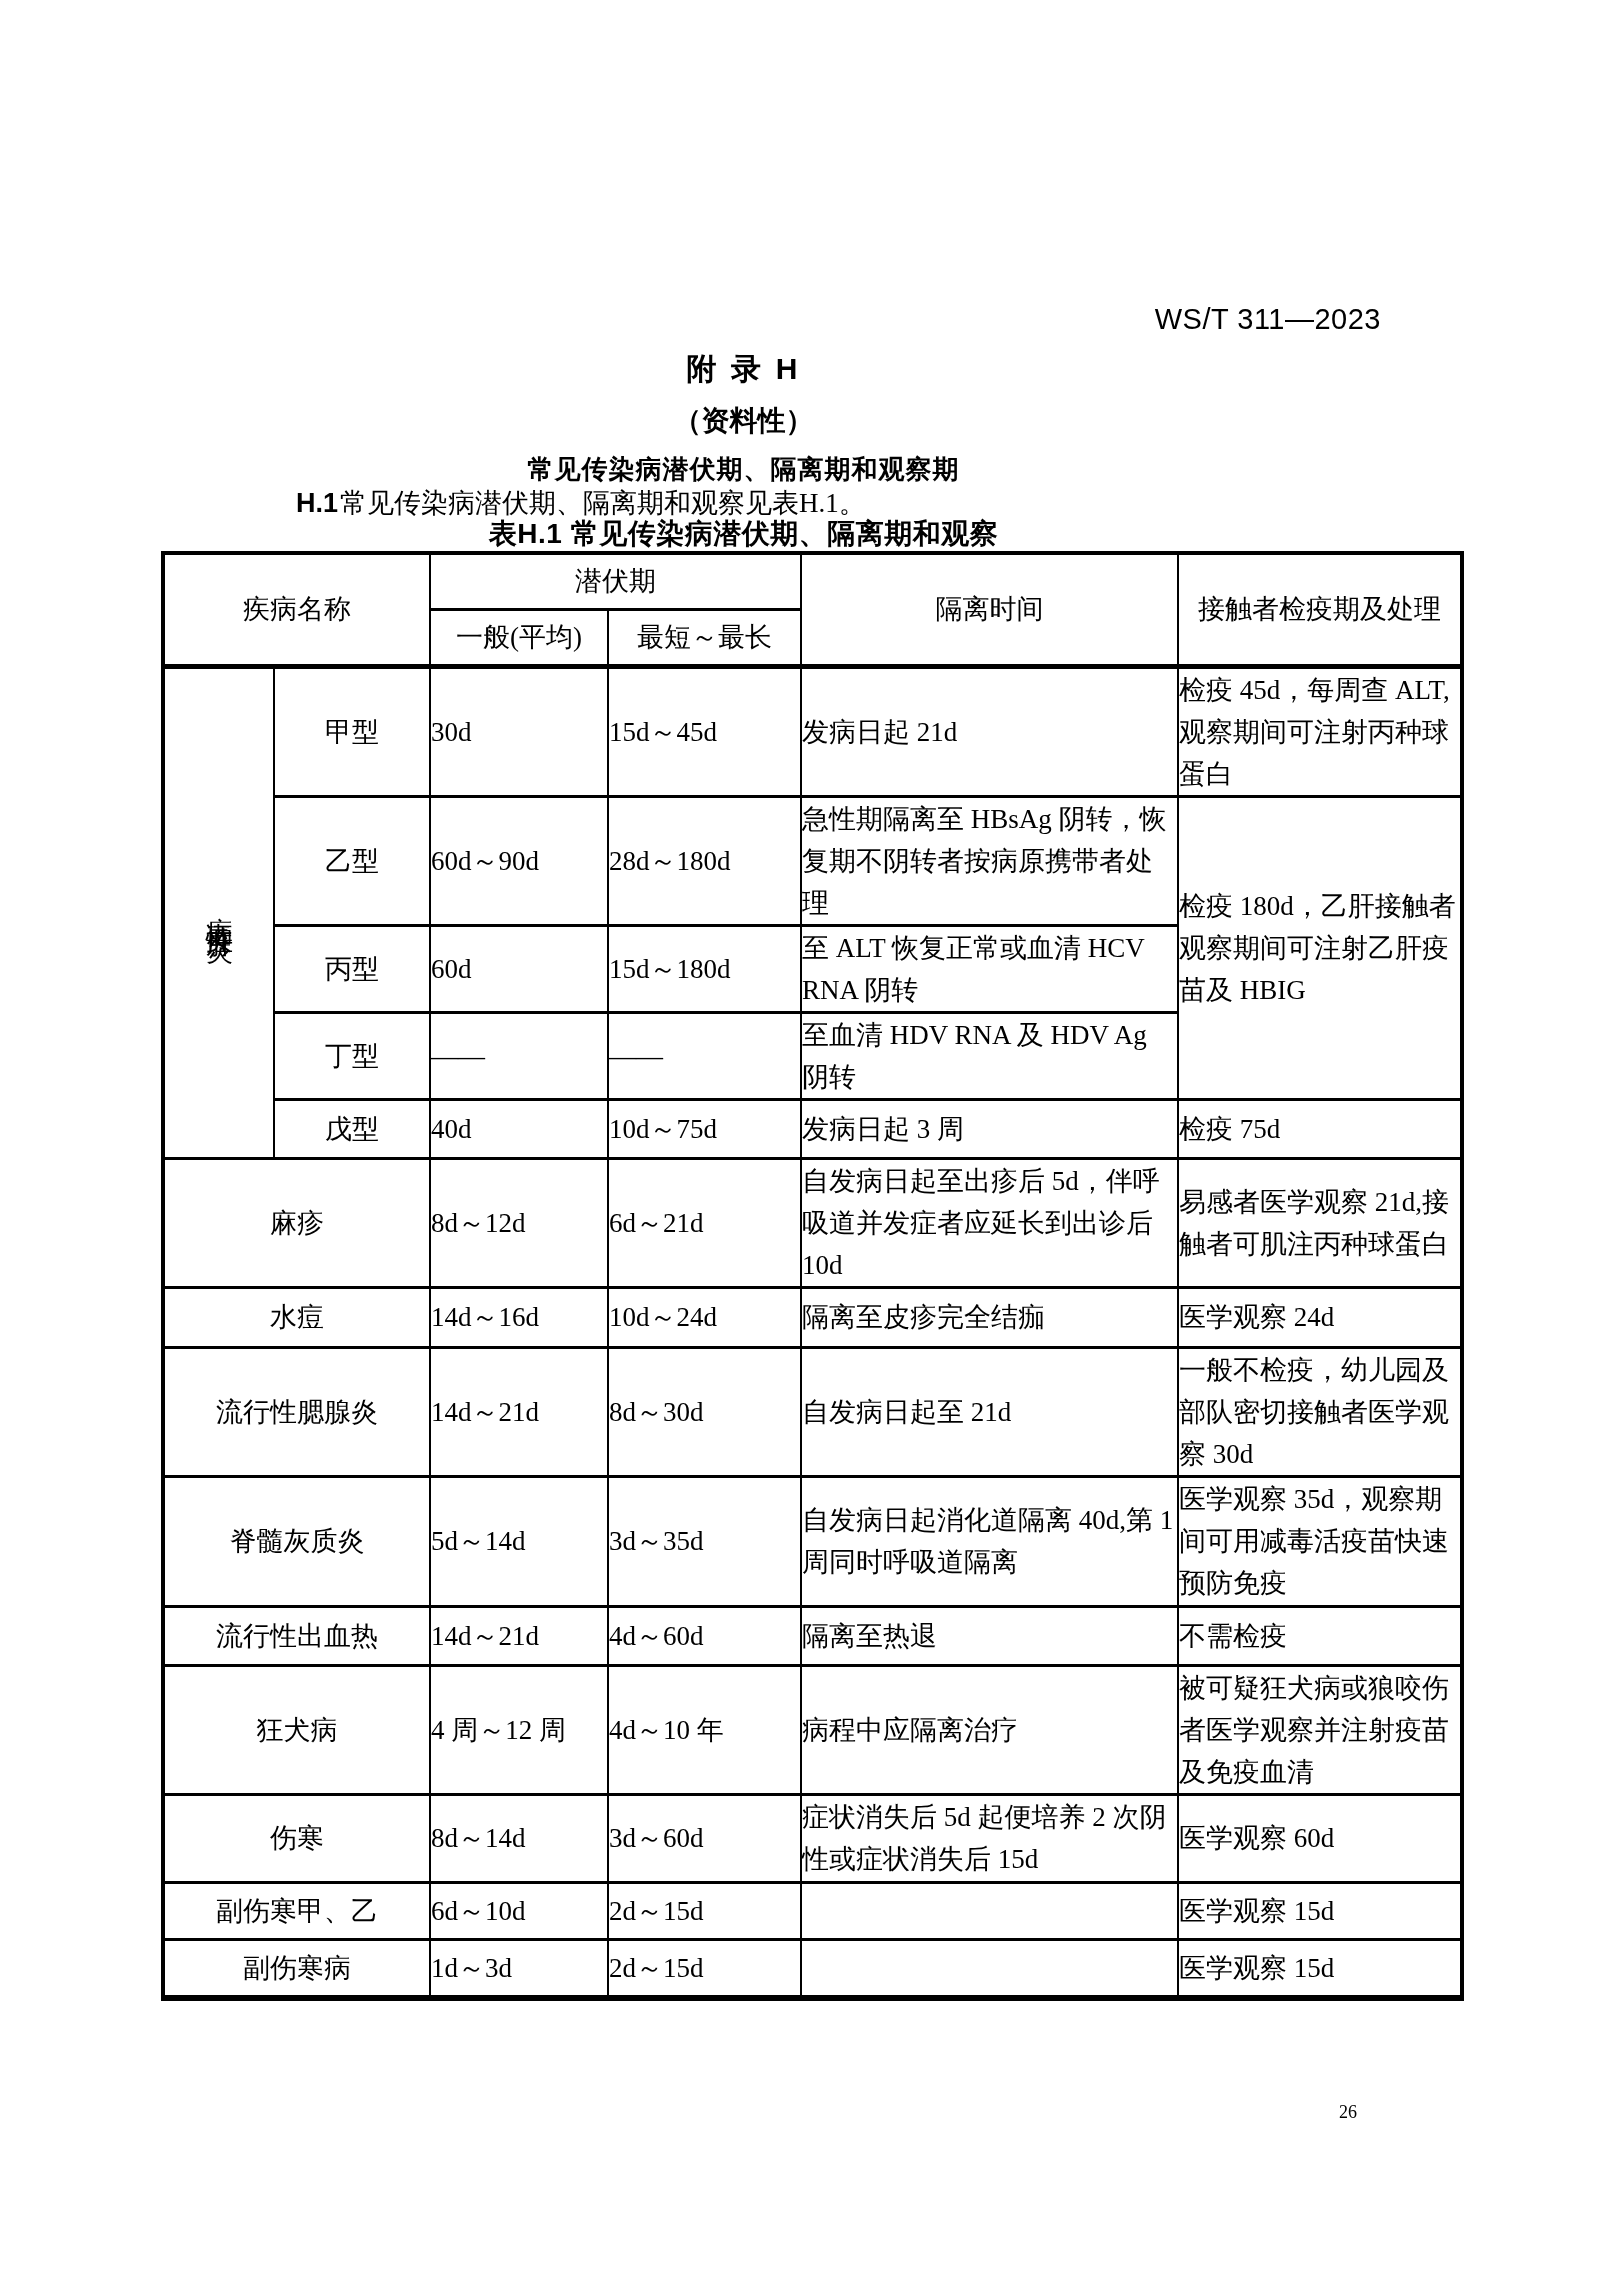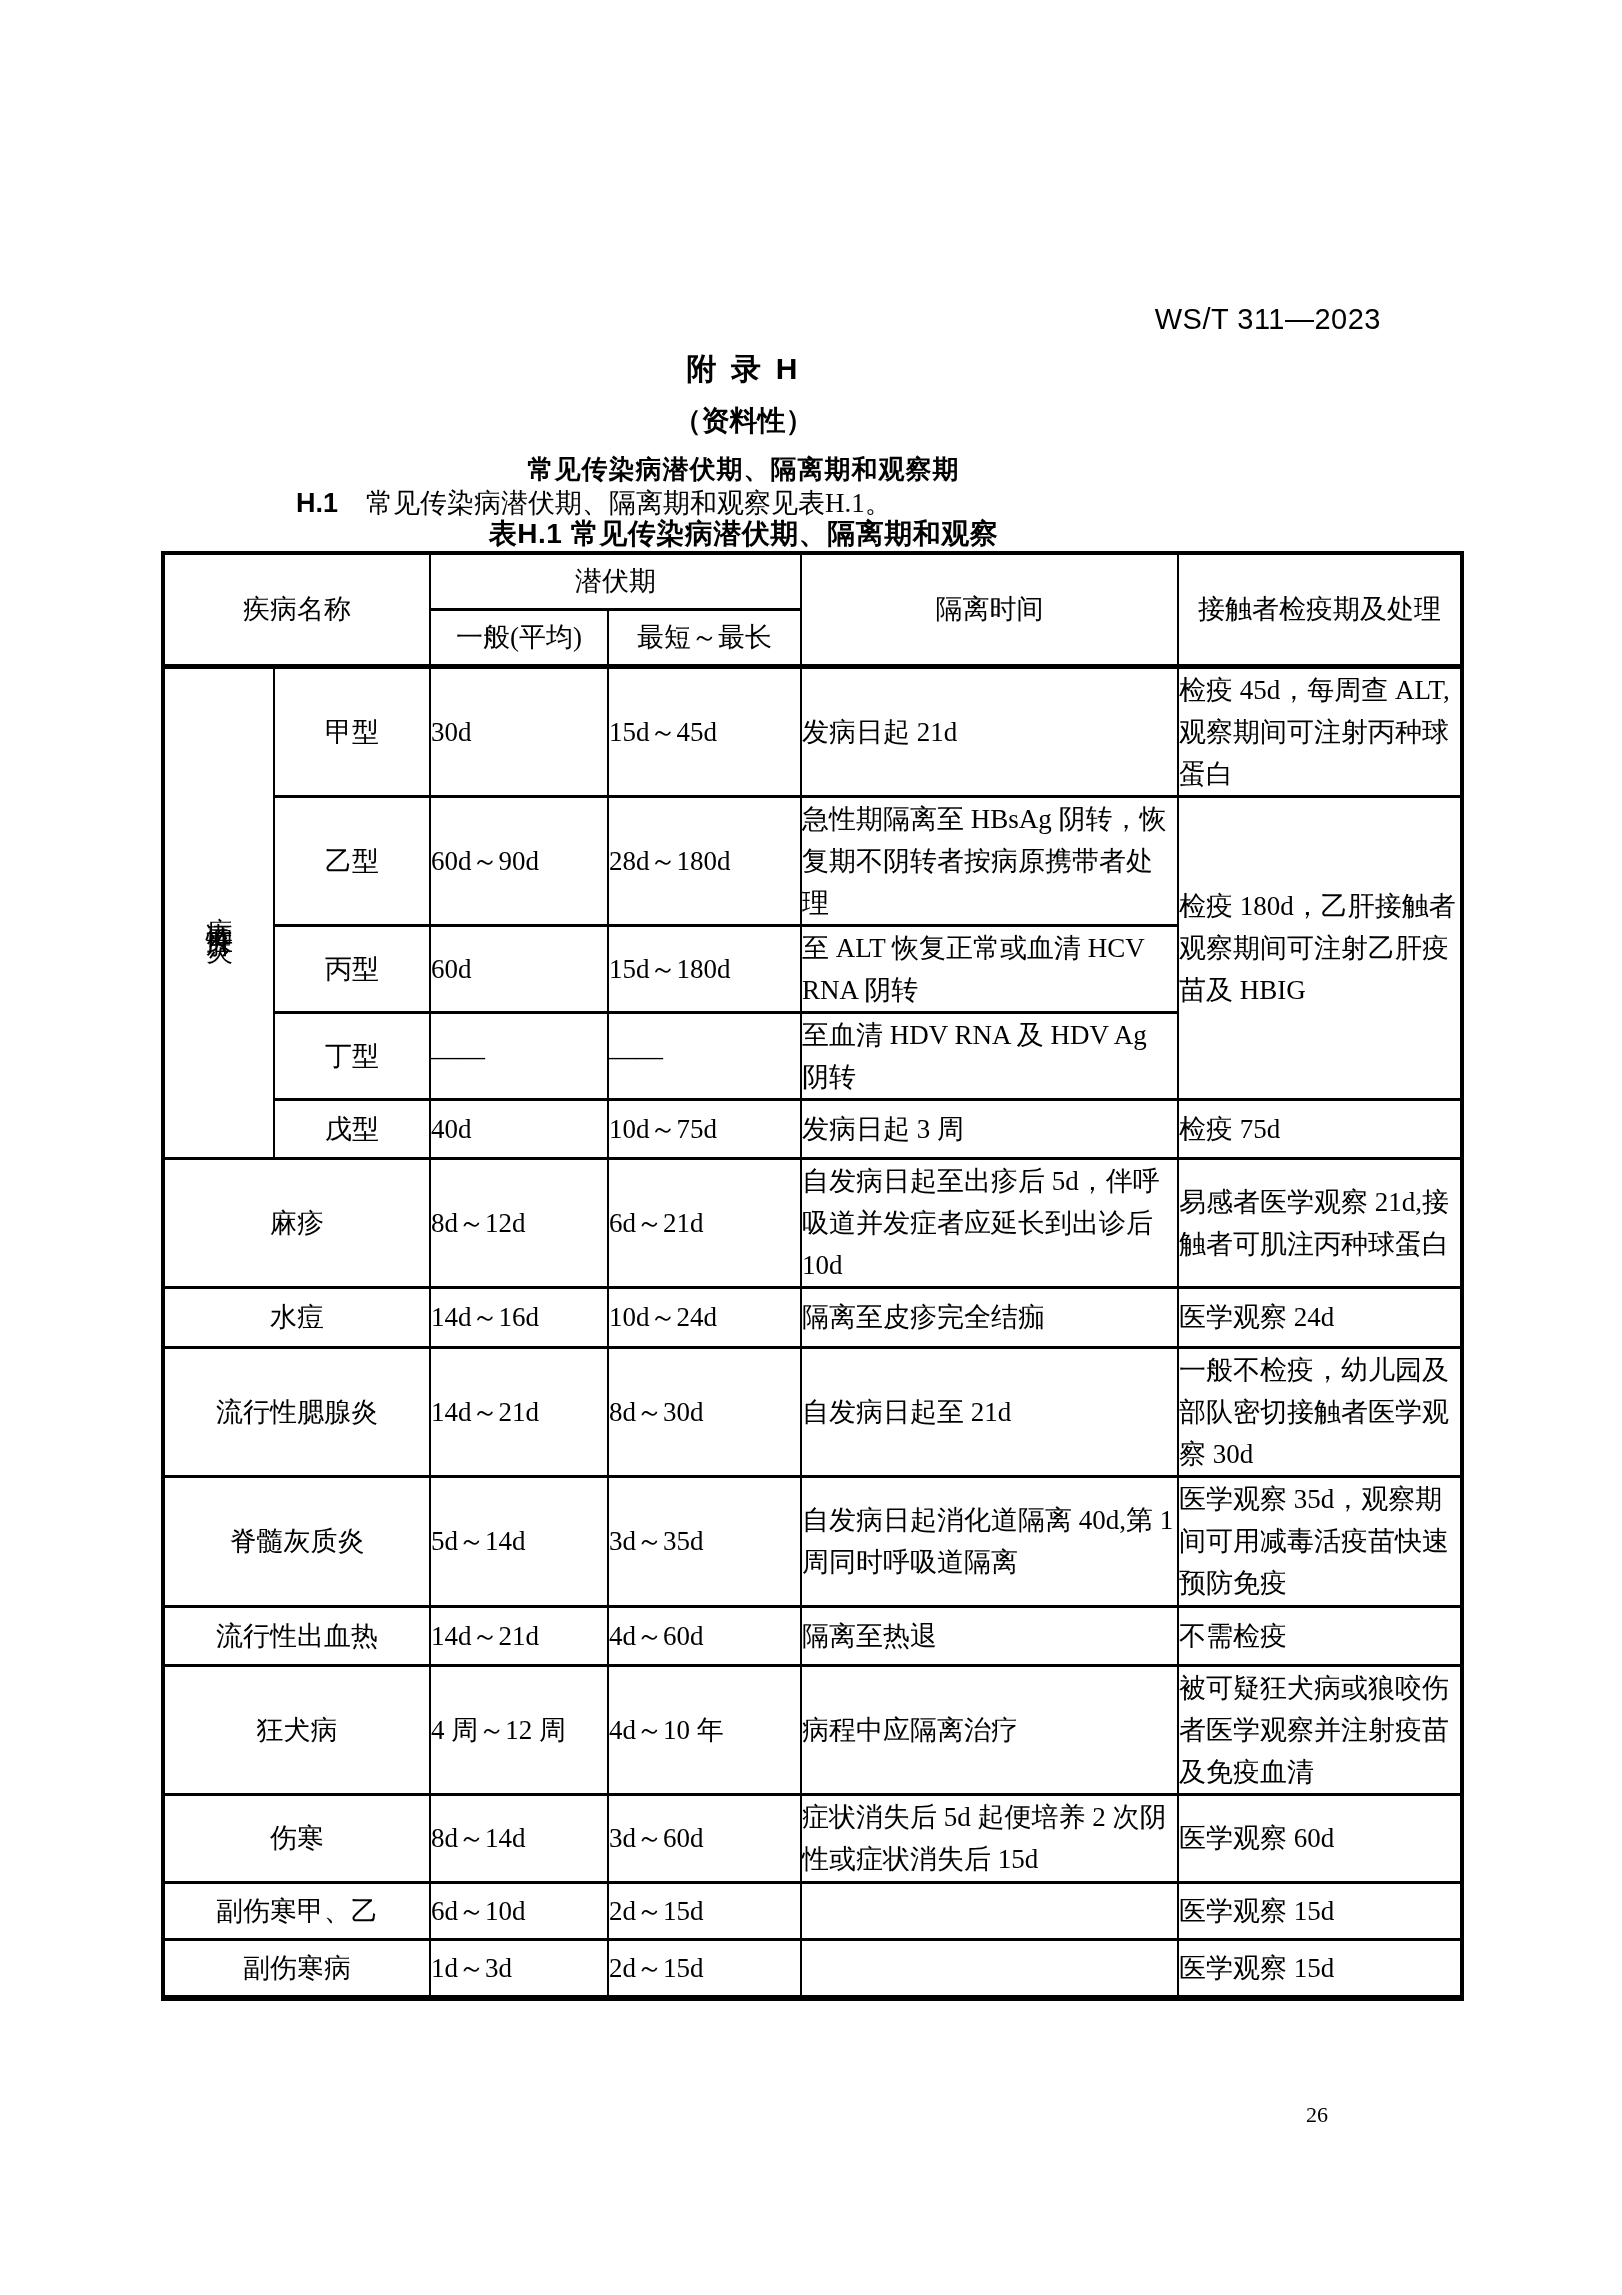--- a/index.html
+++ b/index.html
@@ -16,23 +16,23 @@
   .hei{font-family:"Liberation Sans","DejaVu Sans",sans-serif;font-weight:bold;}
   .std-code{
     top:268px;right:242px;
     font-family:"Liberation Sans","DejaVu Sans",sans-serif;
     font-size:29px;letter-spacing:0.5px;white-space:nowrap;margin-top:35px;
   }
   .appendix-title{top:349px;font-size:30px;letter-spacing:3.1px;}
   .informative{top:402px;font-size:28px;}
   .main-title{top:452px;font-size:26px;letter-spacing:1px;}
   .clause{top:485px;left:296px;font-size:27px;white-space:nowrap;}
-  .clause .num{font-family:"Liberation Sans","DejaVu Sans",sans-serif;font-weight:bold;margin-right:28px;}
+  .clause .num{font-family:"Liberation Sans","DejaVu Sans",sans-serif;font-weight:bold;margin-right:2px;}
   .tbl-caption{top:515px;font-size:28px;letter-spacing:0.5px;}
-  .page-num{top:2102px;right:295px;font-size:22px;}
+  .page-num{top:2102px;right:266px;font-size:18px;}
 
   table.main{
     position:absolute;left:161px;top:551px;
     width:1299px;
     border-collapse:collapse;table-layout:fixed;
     font-size:27px;
   }
   table.main th,table.main td{
     border:2px solid #000;
     border-top-width:3.6px;border-bottom-width:3.6px;

